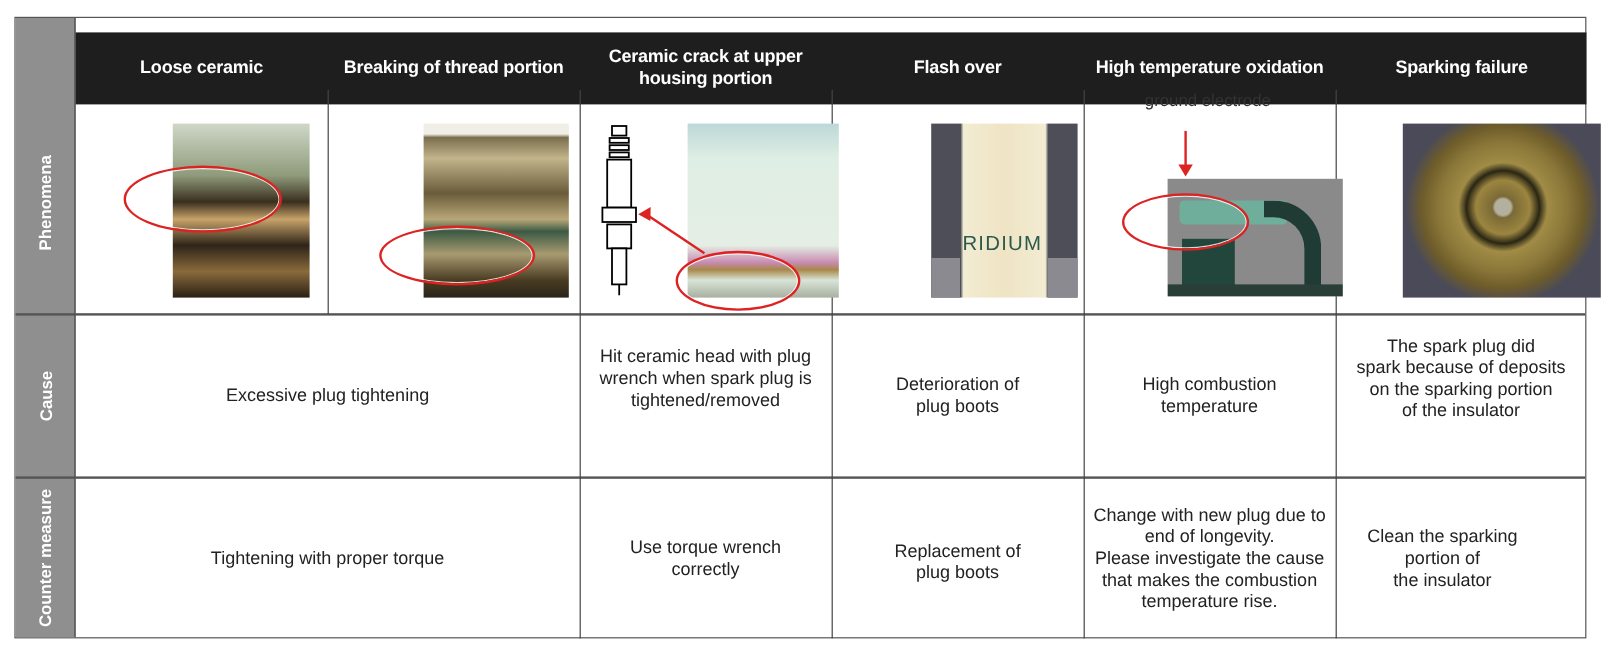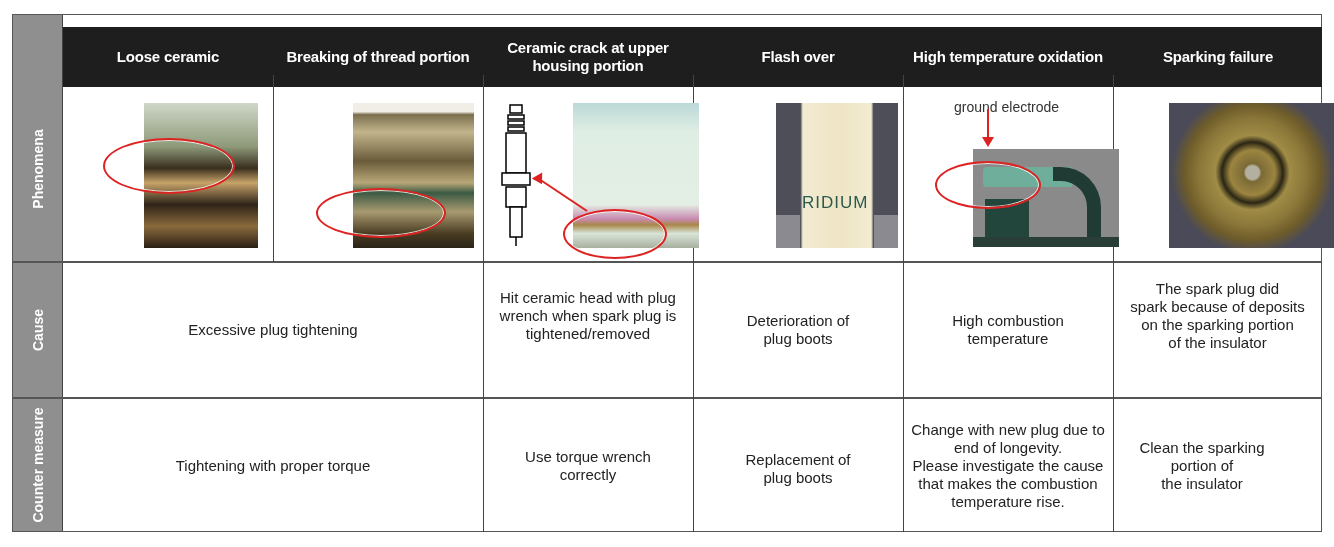--- a/index.html
+++ b/index.html
@@ -82,21 +82,21 @@
   <svg style="position:absolute;left:518px;top:150px" width="60" height="50">
     <line x1="56" y1="46" x2="8" y2="14" stroke="#d22" stroke-width="2"></line>
     <polygon points="2,10 14,10 8,20" fill="#d22" transform="rotate(-30 8 14)"></polygon>
   </svg>
 
   <div class="img" style="left:730px;top:88px;width:122px;height:145px;background:linear-gradient(90deg,#4e4e58 0%,#4e4e58 20%,#f2ecd2 22%,#efe4c4 50%,#f2ecd2 78%,#4e4e58 80%,#4e4e58 100%)">
     <div style="position:absolute;left:0;right:0;top:112px;height:33px;background:linear-gradient(90deg,#8a8a90 0%,#8a8a90 20%,transparent 20%,transparent 80%,#8a8a90 80%)"></div>
     <div style="position:absolute;left:26px;top:90px;font-size:17px;color:#2c5a4e;letter-spacing:1px">RIDIUM</div>
   </div>
 
-  <div class="ge-label" style="left:941px;top:84px">ground electrode</div>
+  <div class="ge-label" style="left:941px;top:60px">ground electrode</div>
   <svg style="position:absolute;left:968px;top:94px" width="14" height="40">
     <line x1="7" y1="0" x2="7" y2="34" stroke="#d22" stroke-width="2"></line>
     <polygon points="1,28 13,28 7,38" fill="#d22"></polygon>
   </svg>
   <div class="img" style="left:927px;top:134px;width:146px;height:98px;background:#8a8a8a">
     <div style="position:absolute;left:10px;top:18px;width:90px;height:20px;background:#6fae9a;border-radius:4px"></div>
     <div style="position:absolute;left:80px;top:18px;width:48px;height:78px;border:14px solid #1f3b34;border-left:none;border-bottom:none;border-radius:0 40px 0 0;box-sizing:border-box"></div>
     <div style="position:absolute;left:12px;top:50px;width:44px;height:44px;background:#23463c"></div>
     <div style="position:absolute;left:0;top:88px;width:146px;height:10px;background:#2a3e38"></div>
   </div>

